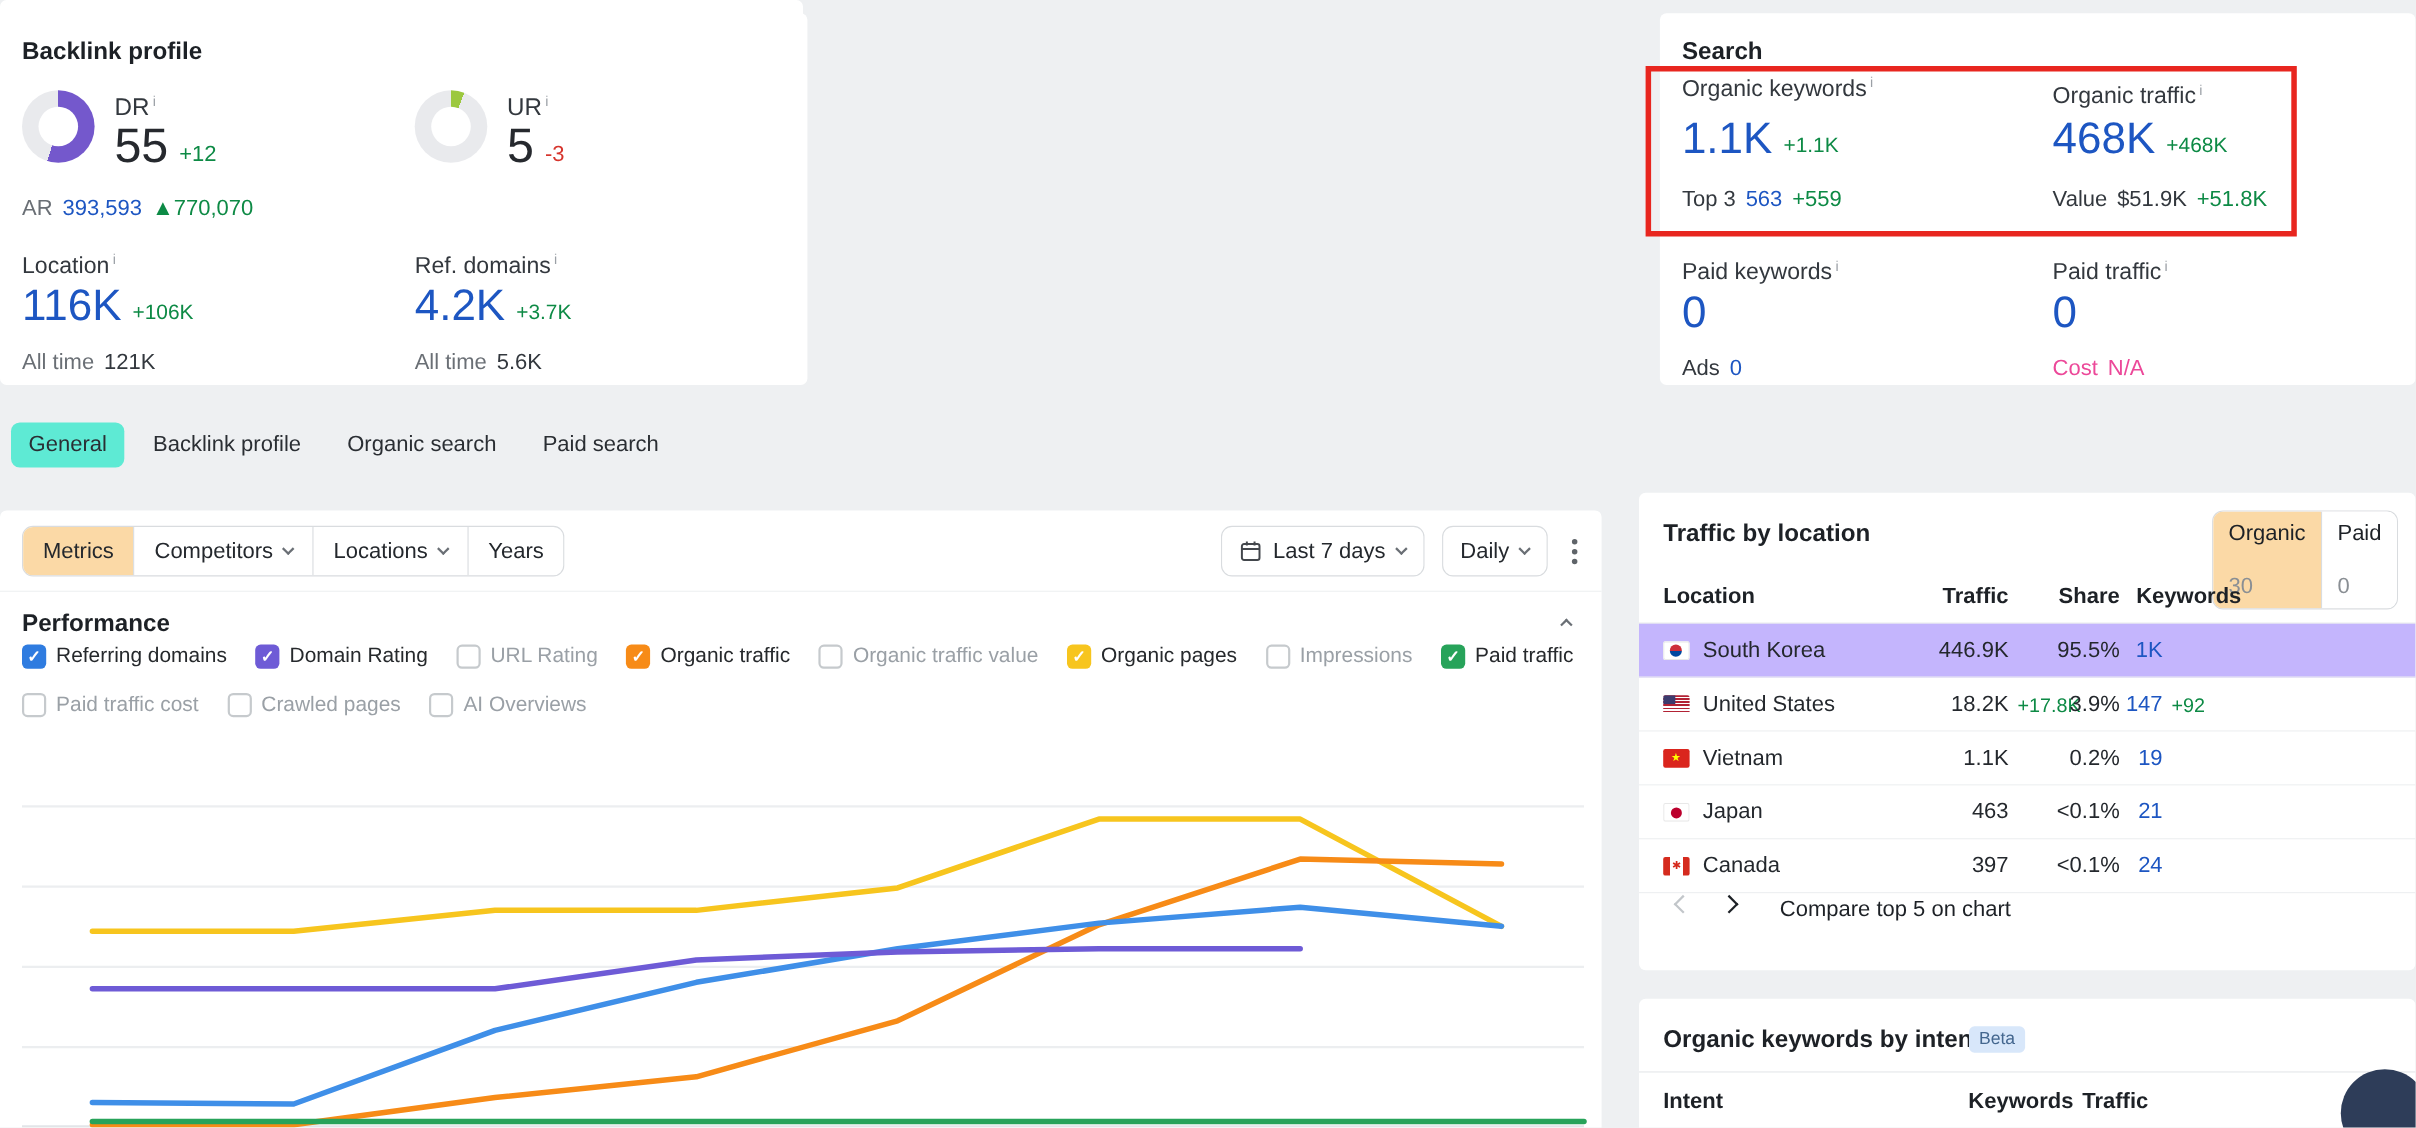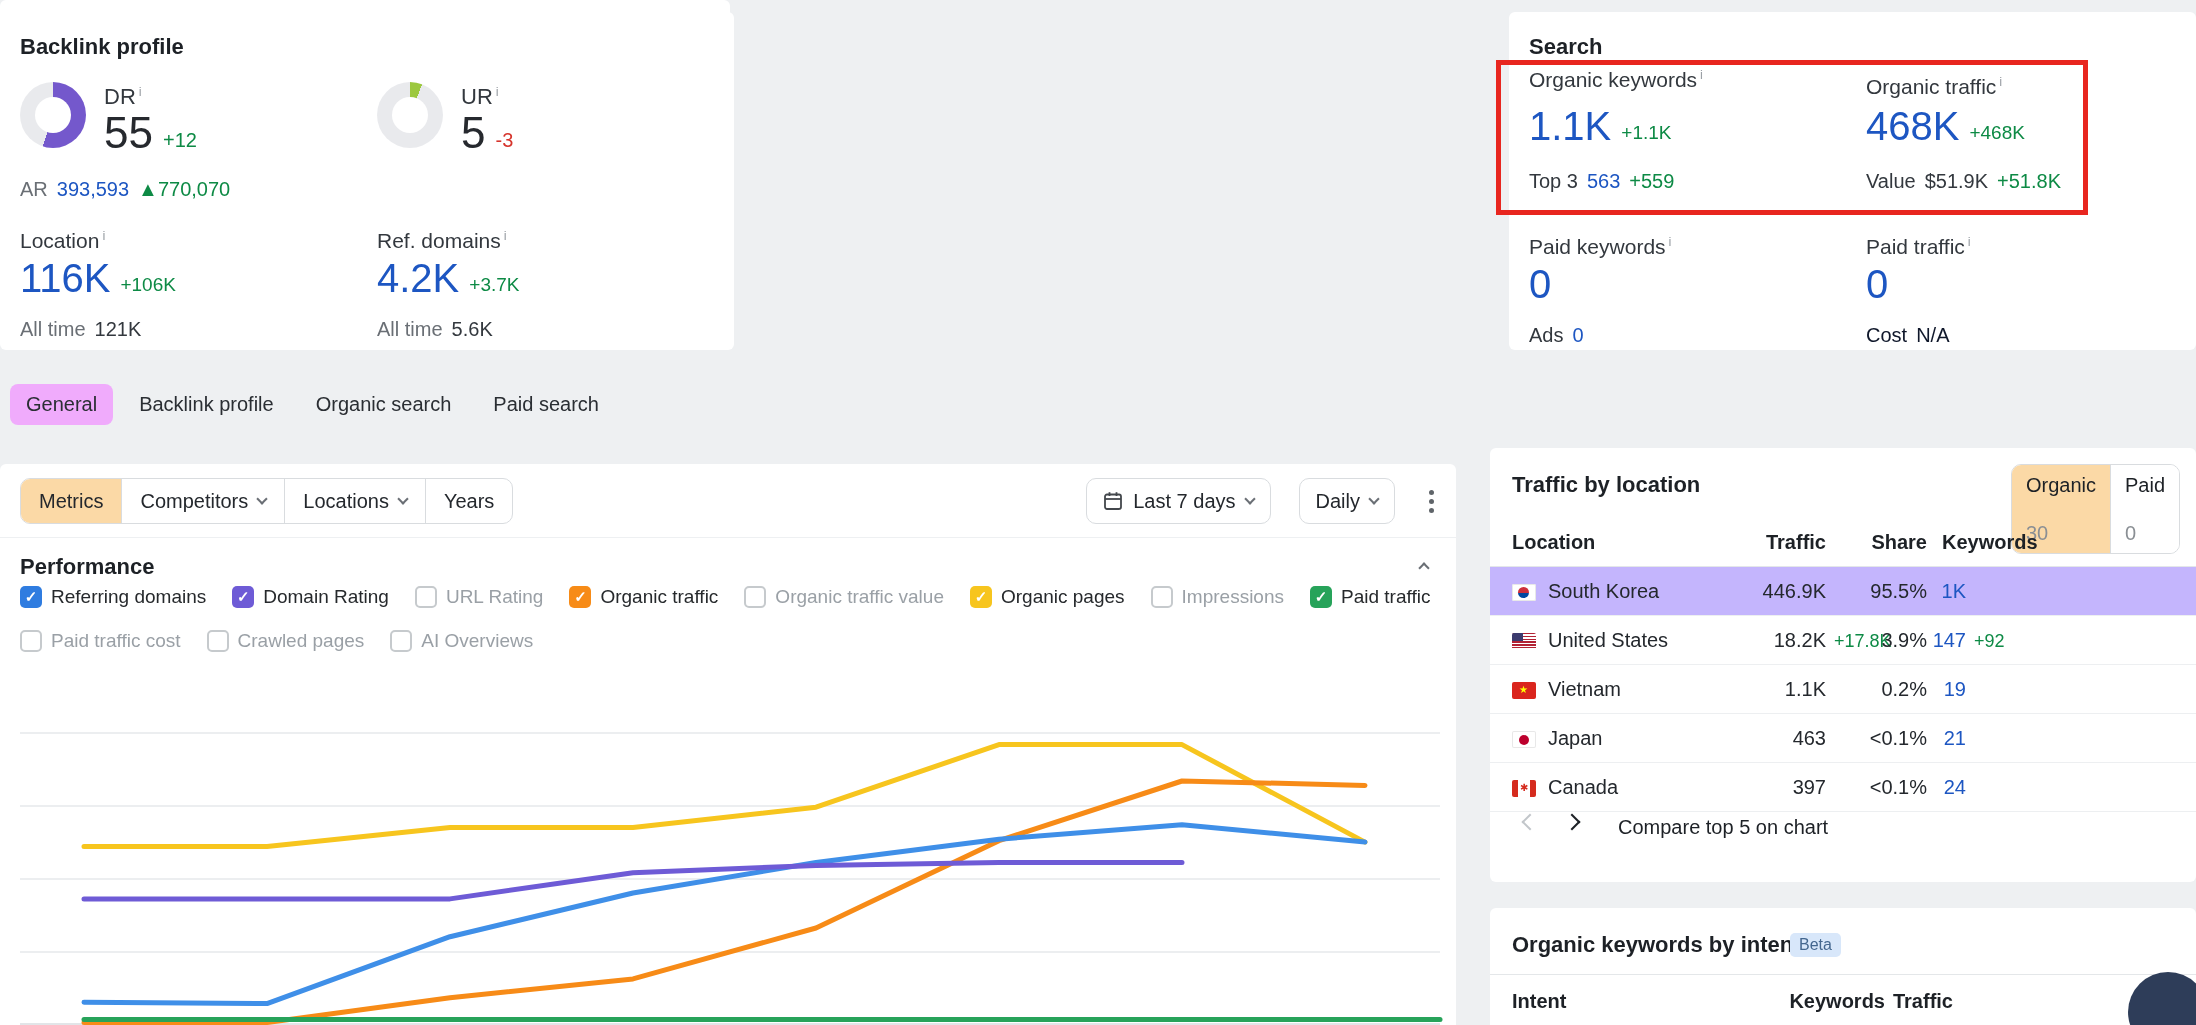--- a/index.html
+++ b/index.html
@@ -11,21 +11,21 @@
   #card-search { left:1509px; top:12px; width:687px; height:338px; }
   #card-main { left:0; top:464px; width:1456px; height:738px; }
   #card-traffic { left:1490px; top:448px; width:706px; height:434px; }
   #card-intent { left:1490px; top:908px; width:706px; height:160px; }
 
   .card-title { font-size:22px; font-weight:700; color:#1d2126; }
   .inf { color:#9ba0a6; font-size:13px; vertical-align:super; margin-left:3px; cursor:default; }
   .blue { color:#1d56c2; }
   .green { color:#0d8a45; }
   .red { color:#d6342c; }
-  .gray { color:#0f172a;text-align:center; }
+  .gray { color:#ec4899;text-align:center; }
 
   
   #card-ai .card-title { position:absolute; left:20px; top:22px; }
   .cit-item { position:absolute; width:240px; }
   .cit-label { font-size:21px; color:#33383e; height:30px; }
   .cit-value { display:flex; align-items:center; gap:10px; margin-top:8px; height:46px; }
   .cit-num { font-size:36px; color:#1d56c2; cursor:pointer; }
   .cit-delta { font-size:18px; align-self:flex-end; padding-bottom:4px; }
   .cit-pages { margin-top:12px; font-size:19px; color:#3c4043; display:flex; gap:8px; }
   .ico-copilot { width:28px; height:28px; border-radius:50%;
@@ -47,33 +47,33 @@
   .lbl { color:#6a6f75; }
   .val-dark { color:#33383e; }
 
   
   #red-box { position:absolute; left:1496px; top:60px; width:592px; height:155px;
     border:5px solid #e8261f; z-index:6; pointer-events:none; }
 
   
   #tab-row { position:absolute; left:10px; top:384px; display:flex; gap:10px; align-items:center; }
   .tab { font-size:20px; color:#2a2e33; padding:9px 16px; border-radius:8px; cursor:pointer; white-space:nowrap; }
-  .tab.active { background:#f0abfc; }
+  .tab.active { background:#5eead4; }
 
   
   #filter-row { position:absolute; left:20px; top:14px; right:16px; height:46px; display:flex; align-items:center; }
   #main-divider { position:absolute; left:0; top:73px; right:0; border-top:1px solid #eef0f2; }
   .seg-group { display:flex; border:1px solid #d9dcdf; border-radius:10px; overflow:hidden; background:#fff; }
   .seg { font-size:20px; color:#24282d; padding:0 18px; line-height:44px; border-left:1px solid #d9dcdf; cursor:pointer; display:flex; align-items:center; }
   .seg:first-child { border-left:none; }
   .seg.active { background:#fbd9a6; }
   .chev { display:inline-block; width:8px; height:8px; border-right:2px solid #6a6f75; border-bottom:2px solid #6a6f75; transform:rotate(45deg); margin-left:10px; margin-bottom:4px; }
   .chev.up { transform:rotate(-135deg); margin-bottom:-2px; }
   .btn { display:flex; align-items:center; font-size:20px; color:#24282d; border:1px solid #d9dcdf; border-radius:10px; height:46px; padding:0 16px; background:#fff; cursor:pointer; }
-  .right-cluster { margin-left:auto; display:flex; align-items:center; gap:28px; }
+  .right-cluster { margin-left:auto; display:flex; align-items:center; gap:16px; }
   .kebab { display:flex; flex-direction:column; gap:4px; padding:6px; cursor:pointer; }
   .kebab i { width:5px; height:5px; border-radius:50%; background:#5f6469; }
 
   #perf-title { position:absolute; left:20px; top:90px; }
   #perf-collapse { position:absolute; right:28px; top:100px; cursor:pointer; }
   .metric-row { position:absolute; left:20px; display:flex; gap:26px; align-items:center; white-space:nowrap; }
   #metric-row-1 { top:122px; }
   #metric-row-2 { top:166px; }
   .mcheck { display:flex; align-items:center; gap:9px; font-size:19px; color:#26292c; cursor:pointer; }
   .mcheck.off { color:#9aa0a6; }

